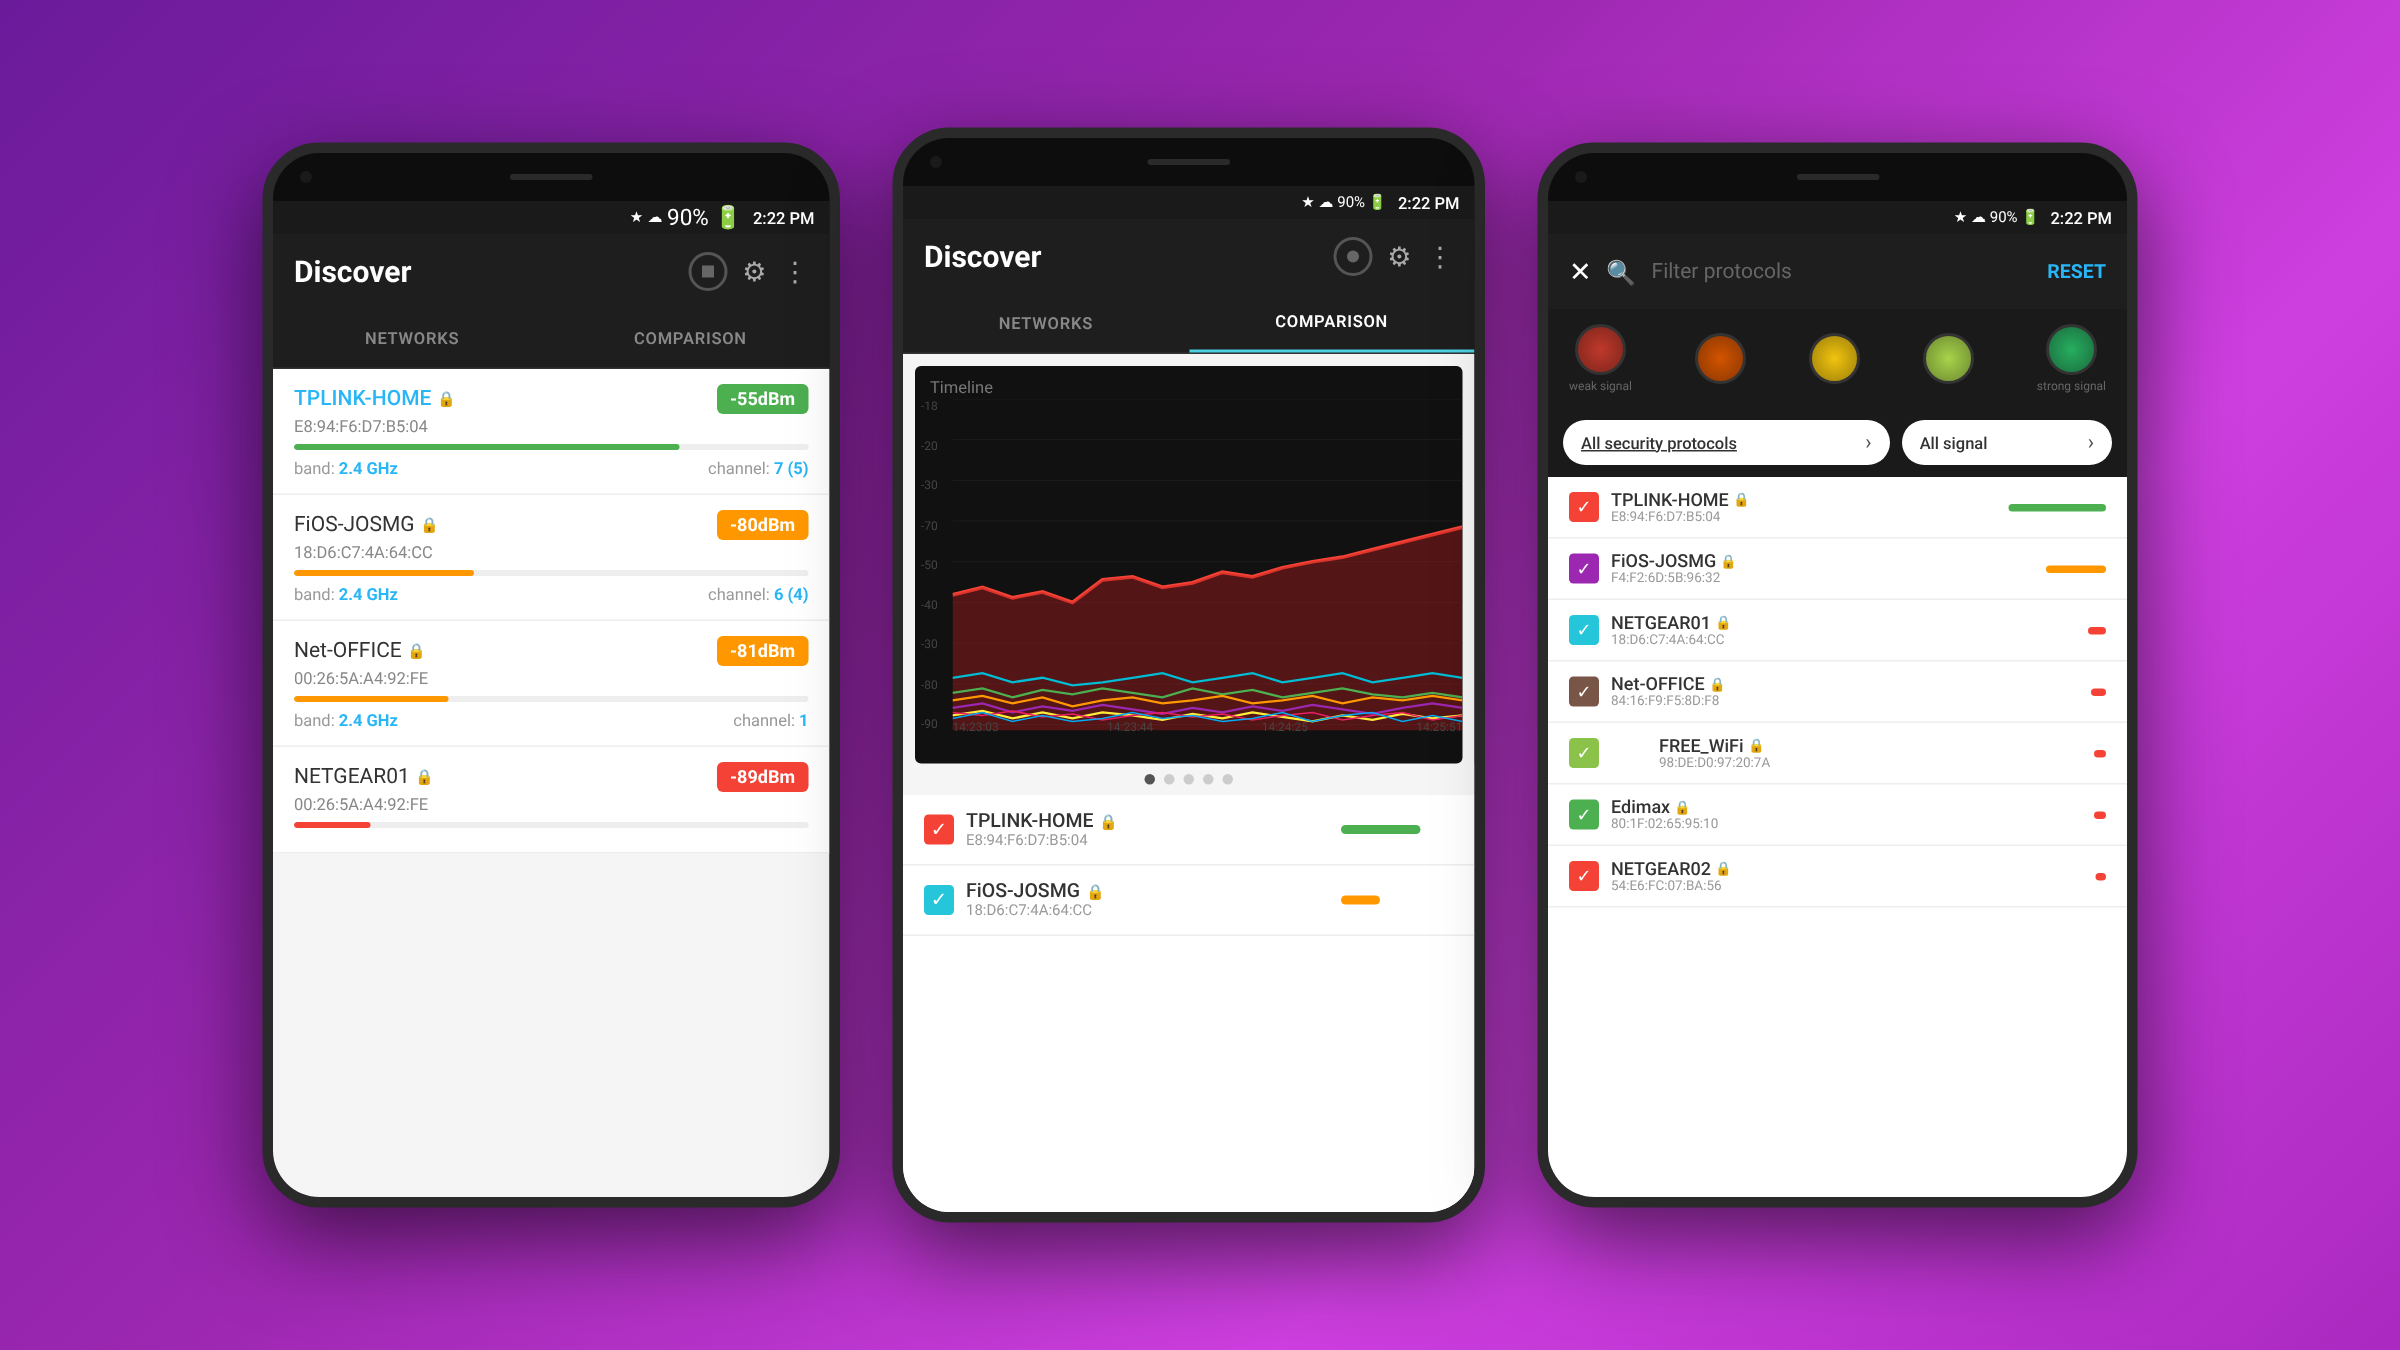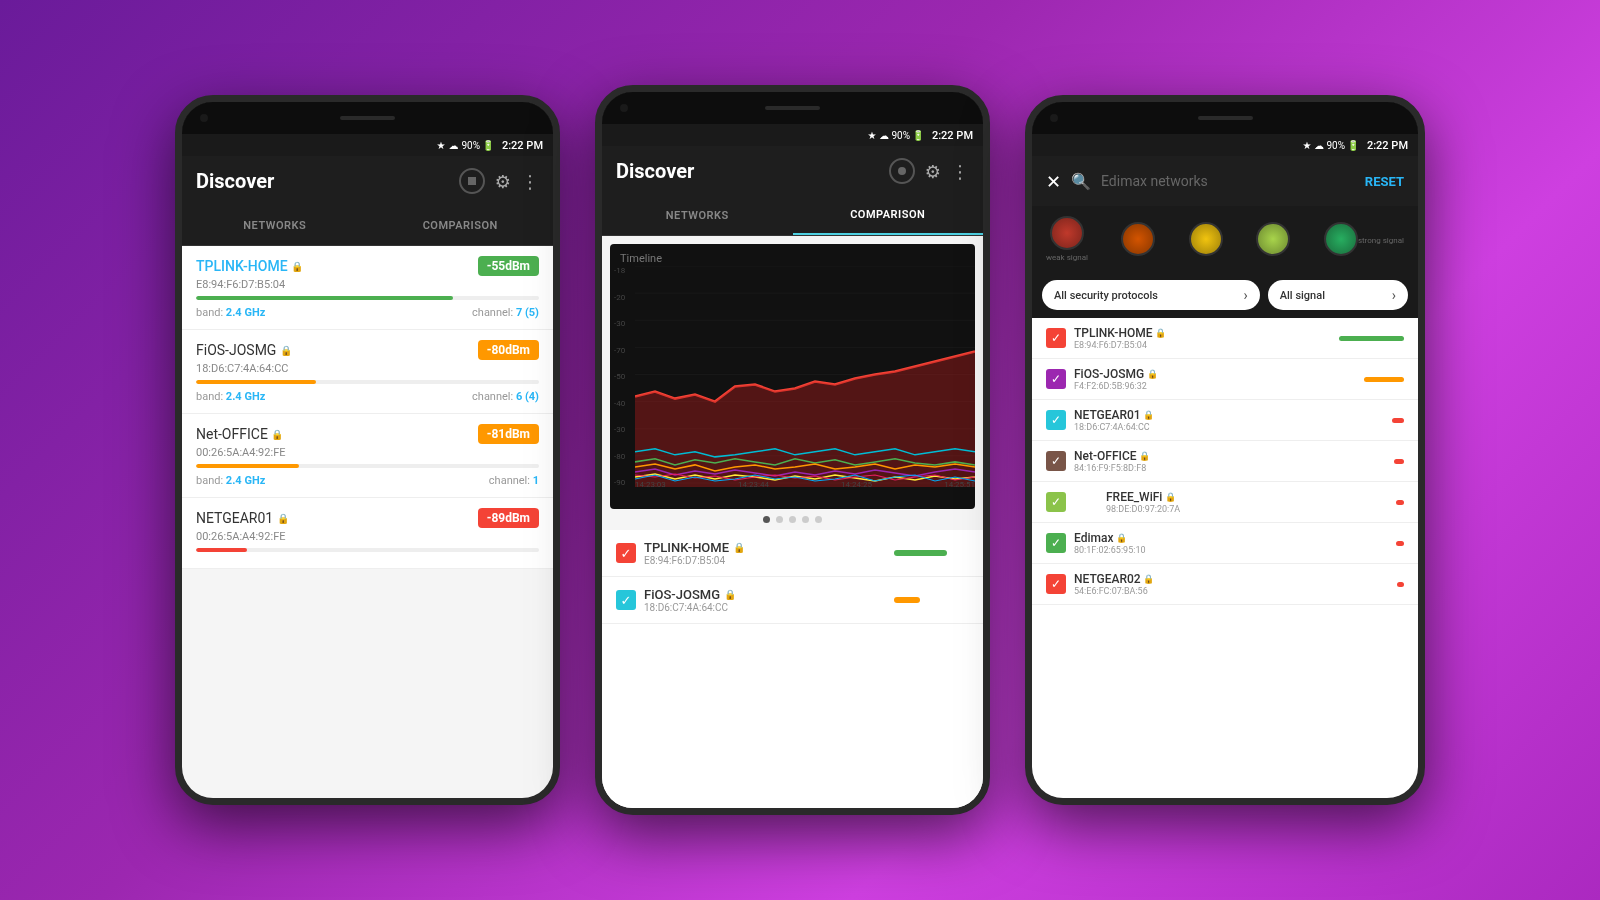--- a/index.html
+++ b/index.html
@@ -24,21 +24,21 @@
     <div style="width:385px;height:710px;background:#111;border-radius:38px;border:7px solid #2a2a2a;box-shadow:0 20px 60px rgba(0,0,0,0.6),inset 0 0 0 2px #333;overflow:hidden;display:flex;flex-direction:column;position:relative;">
       <div style="height:32px;background:#0d0d0d;display:flex;align-items:center;justify-content:center;position:relative;flex-shrink:0;">
         <div style="width:8px;height:8px;background:#1a1a1a;border-radius:50%;position:absolute;left:18px;top:12px;"></div>
         <div style="width:55px;height:4px;background:#2a2a2a;border-radius:2px;"></div>
       </div>
       <div style="height:22px;background:#1a1a1a;display:flex;align-items:center;justify-content:flex-end;padding:0 10px;flex-shrink:0;">
         <span style="font-size:10px;color:#fff;display:flex;align-items:center;gap:3px;">
           <span>★</span>
           <span>☁</span>
 
-          <span style="font-size:10px;">90% 🔋</span>
+          <span style="font-size:15px;">90% 🔋</span>
           <span style="margin-left:4px;font-size:11px;font-weight:500;">2:22 PM</span>
         </span>
       </div>
       <div style="height:50px;background:#1e1e1e;display:flex;align-items:center;padding:0 14px;gap:10px;flex-shrink:0;">
         <span style="font-size:20px;font-weight:700;color:#fff;flex:1;">Discover</span>
         <div style="width:26px;height:26px;border:2px solid #555;border-radius:50%;display:flex;align-items:center;justify-content:center;">
           <span style="width:8px;height:8px;background:#666;border-radius:50;display:block;"></span>
         </div>
         <div style="color:#aaa;font-size:18px;cursor:pointer;">⚙</div>
         <div style="color:#aaa;font-size:18px;cursor:pointer;">⋮</div>
@@ -251,47 +251,47 @@
       <div style="height:22px;background:#1a1a1a;display:flex;align-items:center;justify-content:flex-end;padding:0 10px;flex-shrink:0;">
         <span style="font-size:10px;color:#fff;display:flex;align-items:center;gap:3px;">
           <span>★ ☁ 90% 🔋</span>
           <span style="margin-left:4px;font-size:11px;font-weight:500;">2:22 PM</span>
         </span>
       </div>
 
       <div style="height:50px;background:#1e1e1e;display:flex;align-items:center;padding:0 14px;gap:10px;flex-shrink:0;">
         <div style="color:#fff;font-size:18px;cursor:pointer;">✕</div>
         <div style="color:#888;font-size:16px;">🔍</div>
-        <span style="flex:1;font-size:14px;color:#666;">Edimax networks</span>
+        <span style="flex:1;font-size:14px;color:#666;">Filter protocols</span>
         <span style="font-size:13px;font-weight:700;color:#29b6f6;cursor:pointer;">RESET</span>
       </div>
 
       <div style="background:#1a1a1a;padding:10px 14px;display:flex;align-items:center;justify-content:space-between;flex-shrink:0;">
         <div style="display:flex;flex-direction:column;align-items:center;">
           <div style="width:34px;height:34px;border-radius:50%;background:radial-gradient(circle, #c0392b, #7b241c);border:2px solid #333;"></div>
           <span style="font-size:8px;color:#666;margin-top:3px;">weak signal</span>
         </div>
         <div style="display:flex;flex-direction:column;align-items:center;">
           <div style="width:34px;height:34px;border-radius:50%;background:radial-gradient(circle, #d35400, #873600);border:2px solid #333;"></div>
         </div>
         <div style="display:flex;flex-direction:column;align-items:center;">
           <div style="width:34px;height:34px;border-radius:50%;background:radial-gradient(circle, #f1c40f, #9a7d0a);border:2px solid #333;"></div>
         </div>
         <div style="display:flex;flex-direction:column;align-items:center;">
           <div style="width:34px;height:34px;border-radius:50%;background:radial-gradient(circle, #a8d44b, #6b8730);border:2px solid #333;"></div>
         </div>
-        <div style="display:flex;flex-direction:row;align-items:center;">
+        <div style="display:flex;flex-direction:column;align-items:center;">
           <div style="width:34px;height:34px;border-radius:50%;background:radial-gradient(circle, #27ae60, #1a6b3c);border:2px solid #333;"></div>
           <span style="font-size:8px;color:#666;margin-top:3px;">strong signal</span>
         </div>
       </div>
 
       <div style="background:#1a1a1a;padding:8px 10px;display:flex;gap:8px;flex-shrink:0;">
         <div style="flex:1;background:#fff;border-radius:20px;padding:7px 12px;display:flex;align-items:center;justify-content:space-between;cursor:pointer;">
-          <span style="font-size:11px;color:#333;font-weight:500;">All security protocols</span>
+          <span style="font-size:11px;color:#333;font-weight:500;text-decoration:underline;">All security protocols</span>
           <span style="font-size:14px;color:#555;">›</span>
         </div>
         <div style="flex:0.6;background:#fff;border-radius:20px;padding:7px 12px;display:flex;align-items:center;justify-content:space-between;cursor:pointer;">
           <span style="font-size:11px;color:#333;font-weight:500;">All signal</span>
           <span style="font-size:14px;color:#555;">›</span>
         </div>
       </div>
 
       <div style="flex:1;background:#fff;overflow:hidden;display:flex;flex-direction:column;">
 

